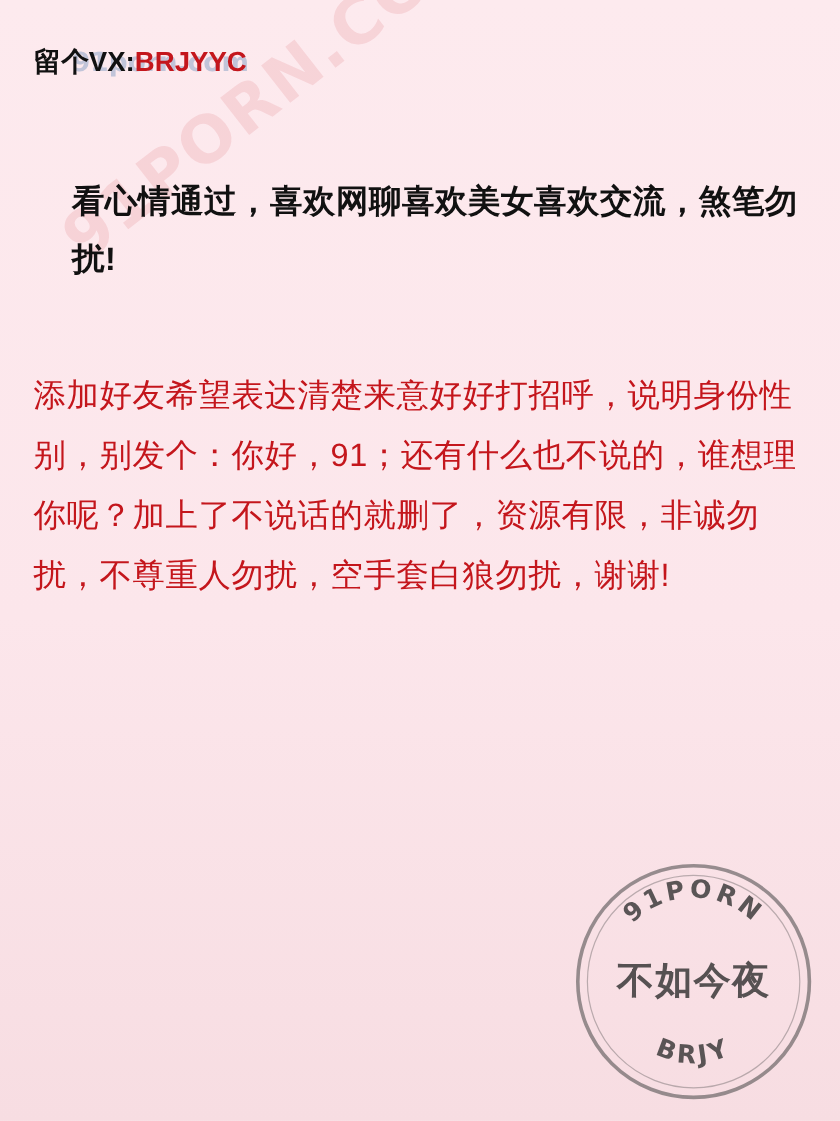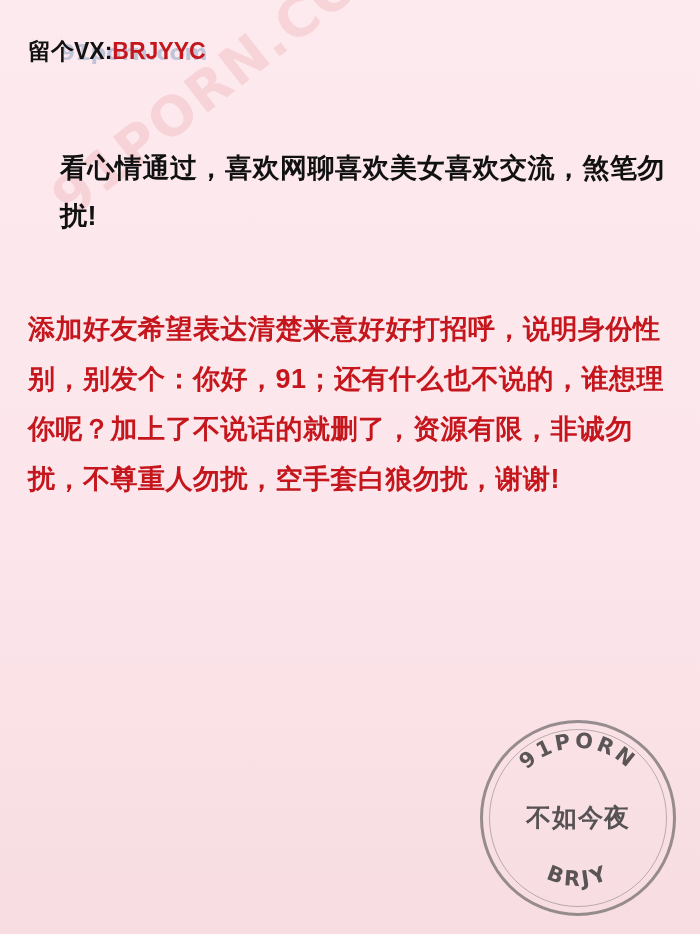--- a/index.html
+++ b/index.html
@@ -46,21 +46,21 @@
     font-size: 27px;
     font-weight: bold;
     color: #111111;
     line-height: 48px;
     letter-spacing: 0.5px;
     margin-left: 32px;
   }
   .block-red {
     margin-top: 64px;
     font-size: 27px;
-    font-weight: bold;
+    font-weight: normal;
     color: #c4161c;
     line-height: 50px;
     letter-spacing: 0.5px;
   }
 
   
   .watermark-diag {
     position: absolute;
     left: 40px;
     top: 180px;
@@ -112,21 +112,21 @@
     border: 1px solid rgba(70, 70, 70, 0.35);
     border-radius: 50%;
   }
   .stamp .center-text {
     position: absolute;
     left: 0;
     right: 0;
     top: 50%;
     transform: translateY(-52%);
     text-align: center;
-    font-size: 25px;
+    font-size: 31px;
     font-weight: bold;
     color: rgba(45, 45, 45, 0.8);
     letter-spacing: 1px;
   }
   .stamp svg {
     position: absolute;
     inset: 0;
     width: 196px;
     height: 196px;
   }

